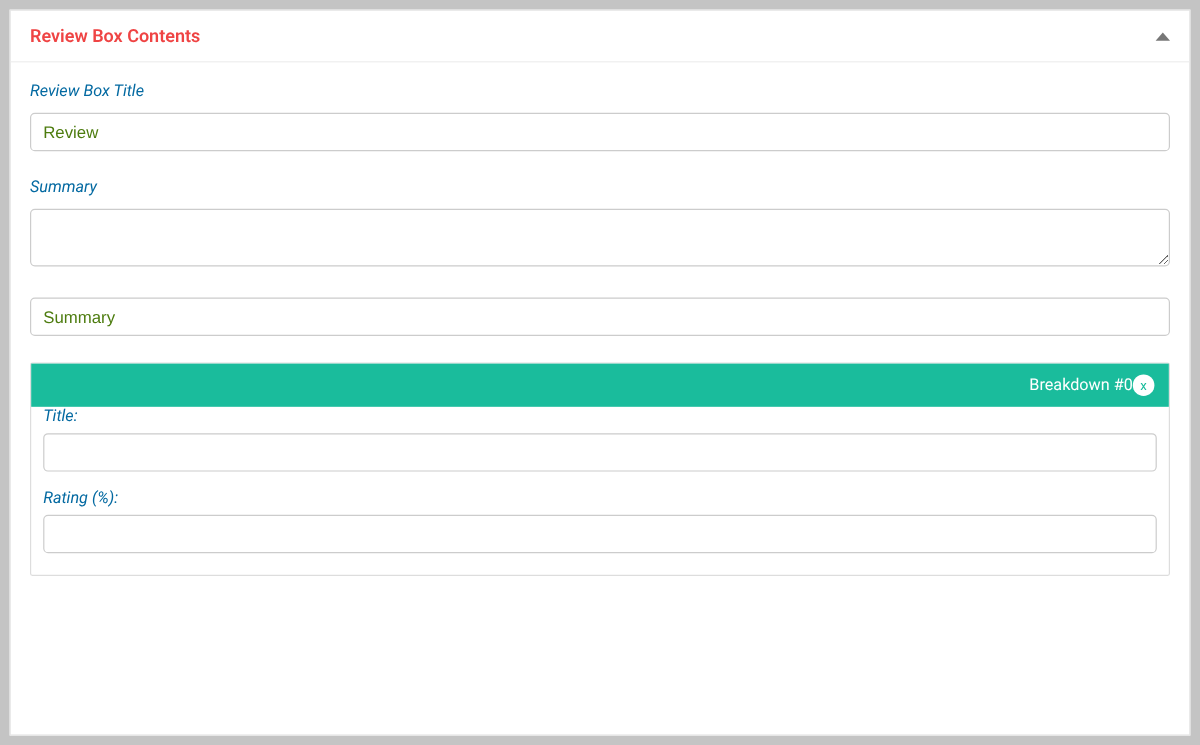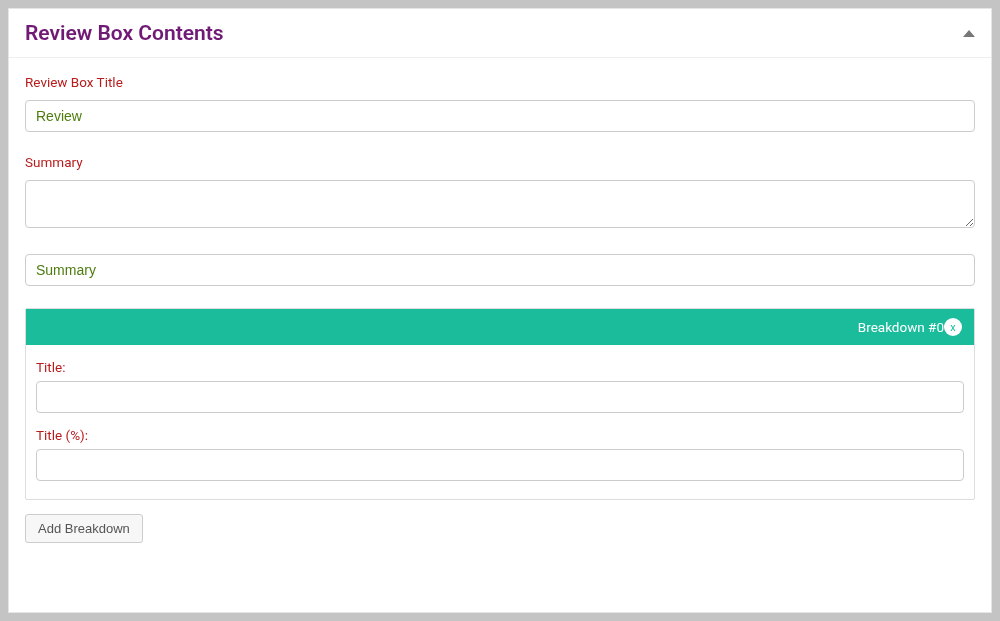--- a/index.html
+++ b/index.html
@@ -20,43 +20,44 @@
       height: 100%;
     }
     .panel-header {
       display: flex;
       justify-content: space-between;
       align-items: center;
       padding: 12px 16px;
       border-bottom: 1px solid #eee;
     }
     .panel-header h2 {
-      font-size: 21px;
+      font-size: 15px;
       font-weight: 600;
-      color: #701a75;
+      color: #ef4444;
     }
     .collapse-toggle {
       width: 0;
       height: 0;
       border-left: 6px solid transparent;
       border-right: 6px solid transparent;
       border-bottom: 7px solid #777;
       cursor: pointer;
     }
     .panel-body {
       padding: 16px;
     }
     .form-group {
       margin-bottom: 22px;
     }
     .form-label {
       display: block;
       font-size: 13.5px;
-      color: #b91c1c;
+      color: #0369a1;
       margin-bottom: 10px;
+      font-style: italic;
     }
     .form-input {
       width: 100%;
       padding: 7px 10px;
       font-size: 14px;
       color: #4d7c0f;
       border: 1px solid #ccc;
       border-radius: 4px;
       background: #fff;
       outline: none;
@@ -95,21 +96,21 @@
       height: 18px;
       border-radius: 50%;
       display: flex;
       align-items: center;
       justify-content: center;
       font-size: 11px;
       cursor: pointer;
       line-height: 1;
     }
     .breakdown-body {
-      padding: 14px 10px 18px;
+      padding: 0 10px 18px;
     }
     .breakdown-body .form-group {
       margin-bottom: 14px;
     }
     .breakdown-body .form-group:last-child {
       margin-bottom: 0;
     }
     .breakdown-body .form-label {
       margin-bottom: 6px;
       font-size: 13.5px;
@@ -152,22 +153,21 @@
       <div class="breakdown-header">
         <span>Breakdown #0</span>
         <span class="breakdown-close">x</span>
       </div>
       <div class="breakdown-body">
         <div class="form-group">
           <label class="form-label">Title:</label>
           <input type="text" class="form-input" value="" style="">
         </div>
         <div class="form-group">
-          <label class="form-label">Title (%):</label>
+          <label class="form-label">Rating (%):</label>
           <input type="text" class="form-input" value="" style="">
         </div>
       </div>
     </div>
 
-    <button class="add-button">Add Breakdown</button>
 
   </div>
 </div>
 
 </body></html>

